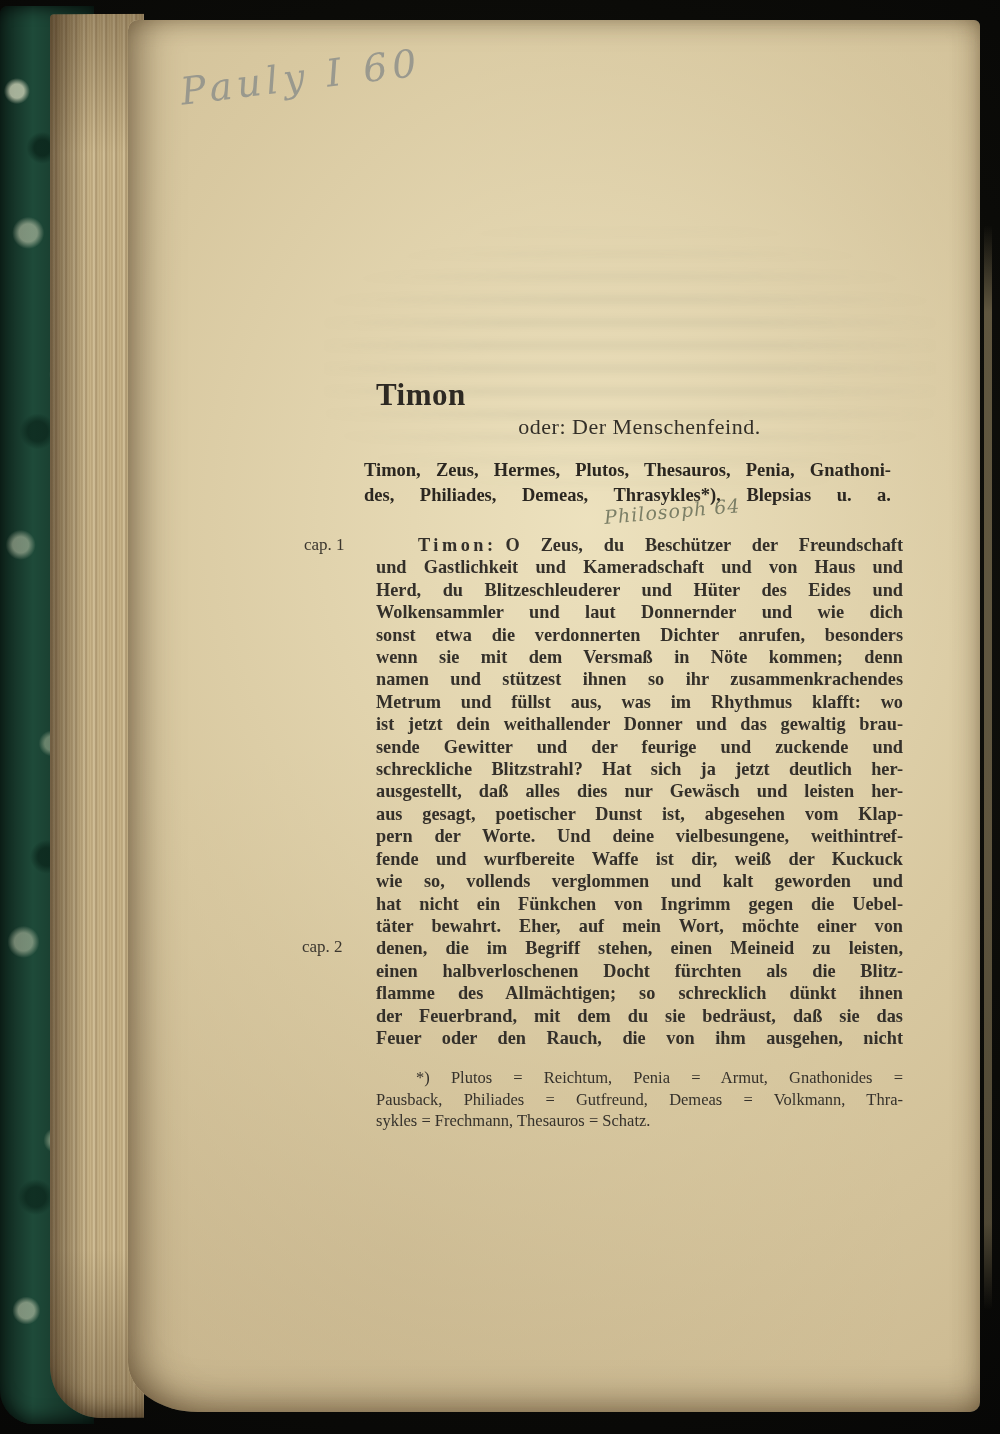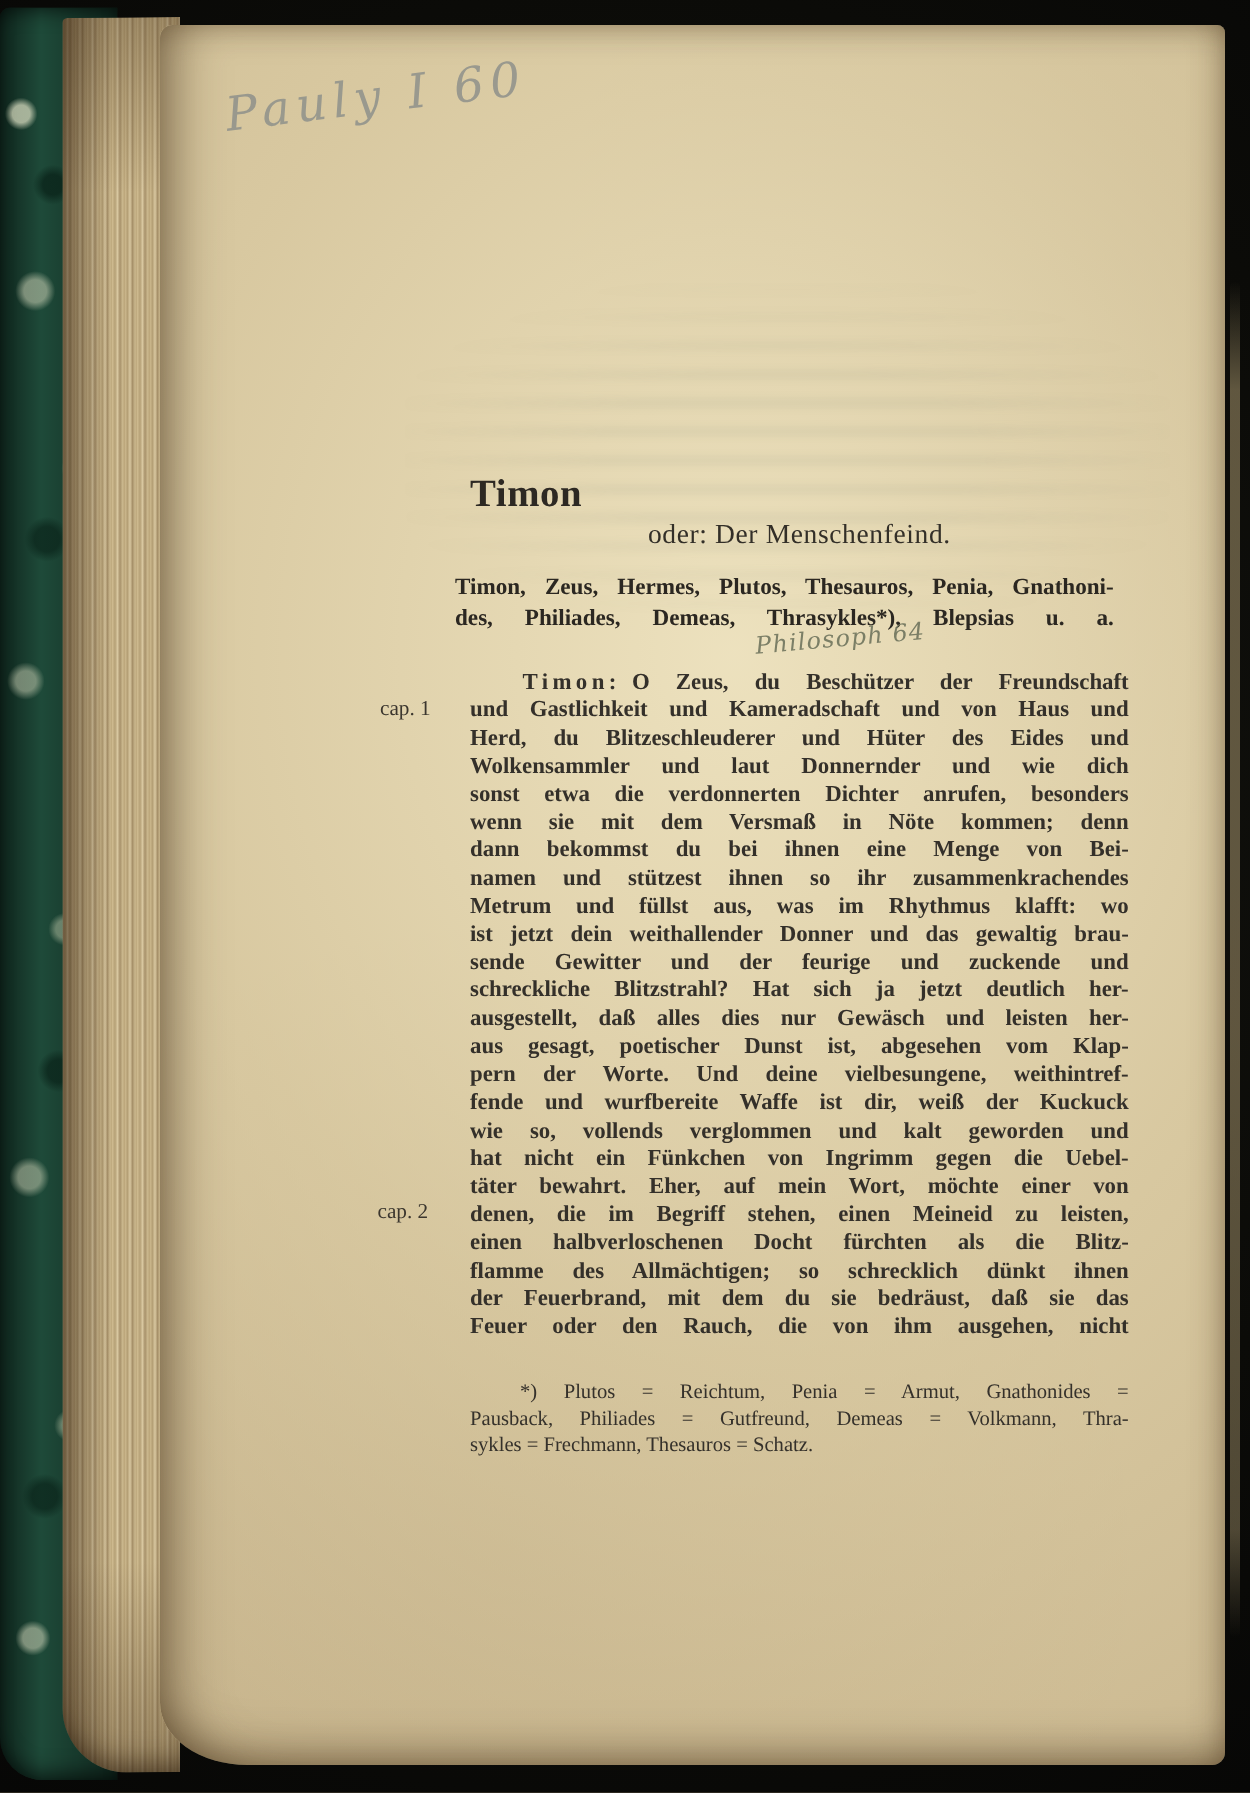--- a/index.html
+++ b/index.html
@@ -89,33 +89,33 @@
     font:700 18.5px/25px "Liberation Serif", serif;color:#2b2721;
   }
   .cast .jline{text-align:justify;text-align-last:justify;}
   .pencil-annot{
     left:476px;top:480px;
     font:italic 400 19px "DejaVu Serif", serif;
     color:#70755e;letter-spacing:1px;
     transform:rotate(-5deg);opacity:0.9;white-space:nowrap;
   }
   .cap{
-    font:400 17px/1.1 "Liberation Serif", serif;color:#3b362e;white-space:nowrap;margin-top:22px;
+    font:400 17px/1.1 "Liberation Serif", serif;color:#3b362e;white-space:nowrap;
   }
   .cap1{left:176px;top:516px;}
   .cap2{left:174px;top:918px;}
   .bodytext{
     left:248px;top:514px;width:527px;
     font:400 18.3px/22.4px "Liberation Serif", serif;color:#34302a;
   }
   .tline{text-align:justify;text-align-last:justify;font-weight:bold;}
   .tline.first{padding-left:42px;}
   .speaker{letter-spacing:3.5px;margin-right:9px;}
   .footnote{
-    left:248px;top:1082px;width:527px;
+    left:248px;top:1047px;width:527px;
     font:400 16.5px/21.5px "Liberation Serif", serif;color:#35312b;
   }
   .fn-just{text-align:justify;text-align-last:justify;}
   .fn-first{padding-left:40px;}
   .fn-last{text-align:left;font-family:Liberation Serif, serif;}
   
   .right-edge{
     position:absolute;left:984px;top:225px;width:8px;height:1085px;
     background:linear-gradient(180deg,
       rgba(165,148,108,0) 0%, rgba(165,148,108,0.55) 8%,
@@ -151,21 +151,20 @@
     <div class="cap cap1">cap. 1</div>
     <div class="cap cap2">cap. 2</div>
 
     <div class="bodytext">
       <div class="tline first"><span class="speaker">Timon:</span><span>O Zeus, du Beschützer der Freundschaft</span></div>
       <div class="tline">und Gastlichkeit und Kameradschaft und von Haus und</div>
       <div class="tline">Herd, du Blitzeschleuderer und Hüter des Eides und</div>
       <div class="tline">Wolkensammler und laut Donnernder und wie dich</div>
       <div class="tline">sonst etwa die verdonnerten Dichter anrufen, besonders</div>
       <div class="tline">wenn sie mit dem Versmaß in Nöte kommen; denn</div>
-      <div class="tline">dann bekommst du bei ihnen eine Menge von Bei-</div>
       <div class="tline">namen und stützest ihnen so ihr zusammenkrachendes</div>
       <div class="tline">Metrum und füllst aus, was im Rhythmus klafft: wo</div>
       <div class="tline">ist jetzt dein weithallender Donner und das gewaltig brau-</div>
       <div class="tline">sende Gewitter und der feurige und zuckende und</div>
       <div class="tline">schreckliche Blitzstrahl? Hat sich ja jetzt deutlich her-</div>
       <div class="tline">ausgestellt, daß alles dies nur Gewäsch und leisten her-</div>
       <div class="tline">aus gesagt, poetischer Dunst ist, abgesehen vom Klap-</div>
       <div class="tline">pern der Worte. Und deine vielbesungene, weithintref-</div>
       <div class="tline">fende und wurfbereite Waffe ist dir, weiß der Kuckuck</div>
       <div class="tline">wie so, vollends verglommen und kalt geworden und</div>

